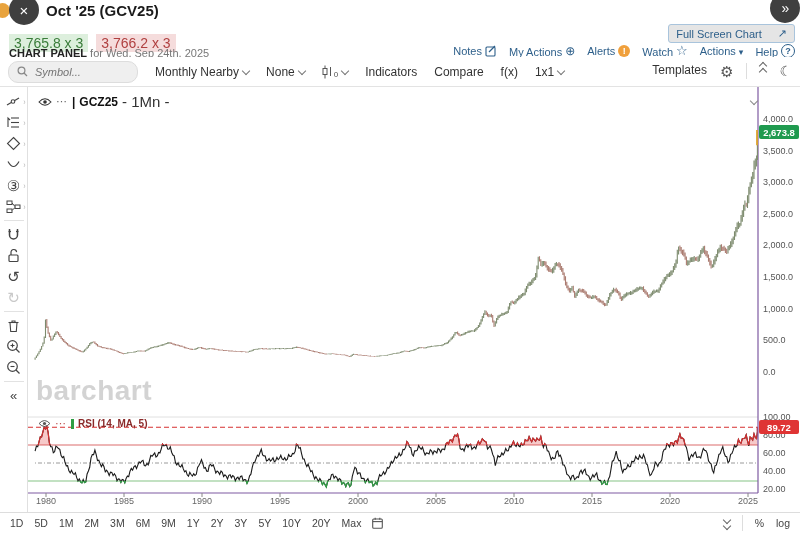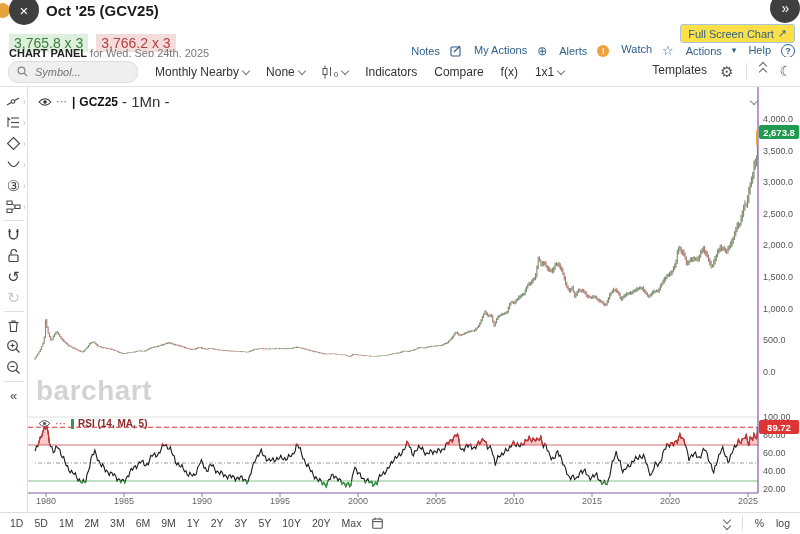--- a/index.html
+++ b/index.html
@@ -16,23 +16,23 @@
   .q-line{position:absolute;left:9px;top:20px;font-size:12.5px;white-space:nowrap;}
   .q-last{font-weight:bold;color:#111;}
   .q-chg{font-weight:bold;color:#c62828;}
   .q-time{color:#999;font-size:10.5px;}
   .q-badges{position:absolute;left:9px;top:34px;display:flex;gap:8px;font-size:14px;}
   .bid-badge{background:#ddefdd;color:#3a7d3a;padding:1px 5px;}
   .ask-badge{background:#f5dcdc;color:#b04040;padding:1px 5px;}
   .p-line{position:absolute;left:9px;top:47px;font-size:11px;color:#777;}
   .p-label{font-weight:bold;color:#222;}
   .fullscreen{position:absolute;right:5px;top:24px;border:1px solid #a9c4dc;border-radius:3px;color:#2d5f8a;
-      font-size:11px;padding:2px 7px;display:flex;align-items:center;gap:4px;background:#fde047;cursor:pointer;}
+      font-size:11px;padding:2px 7px;display:flex;align-items:center;gap:16px;background:#e5e5e5;cursor:pointer;}
   .nav-links{position:absolute;right:5px;top:43px;display:flex;gap:12px;font-size:11px;color:#2d5f8a;align-items:center;}
-  .nav-item{display:flex;align-items:flex-start;gap:10px;cursor:pointer;}
+  .nav-item{display:flex;align-items:flex-end;gap:3px;cursor:pointer;}
   .alert-dot{width:12px;height:12px;border-radius:50%;background:#f0a03c;color:#fff;font-size:9px;font-weight:bold;
       display:flex;align-items:center;justify-content:center;}
   .q-circle{width:12px;height:12px;border-radius:50%;border:1px solid #2d5f8a;font-size:9px;font-weight:bold;
       display:flex;align-items:center;justify-content:center;}
   .star{font-size:13px;}
   
   .tbar{position:absolute;left:0;top:57px;width:800px;height:30px;border-bottom:1px solid #e3e3e3;display:flex;
       align-items:center;padding:0 8px;box-sizing:border-box;gap:17px;font-size:12px;color:#333;background:#fff;}
   .search{width:112px;height:20px;background:#efefef;border:1px solid #ddd;border-radius:10px;display:flex;
       align-items:center;padding:0 8px;gap:5px;flex:0 0 auto;}

